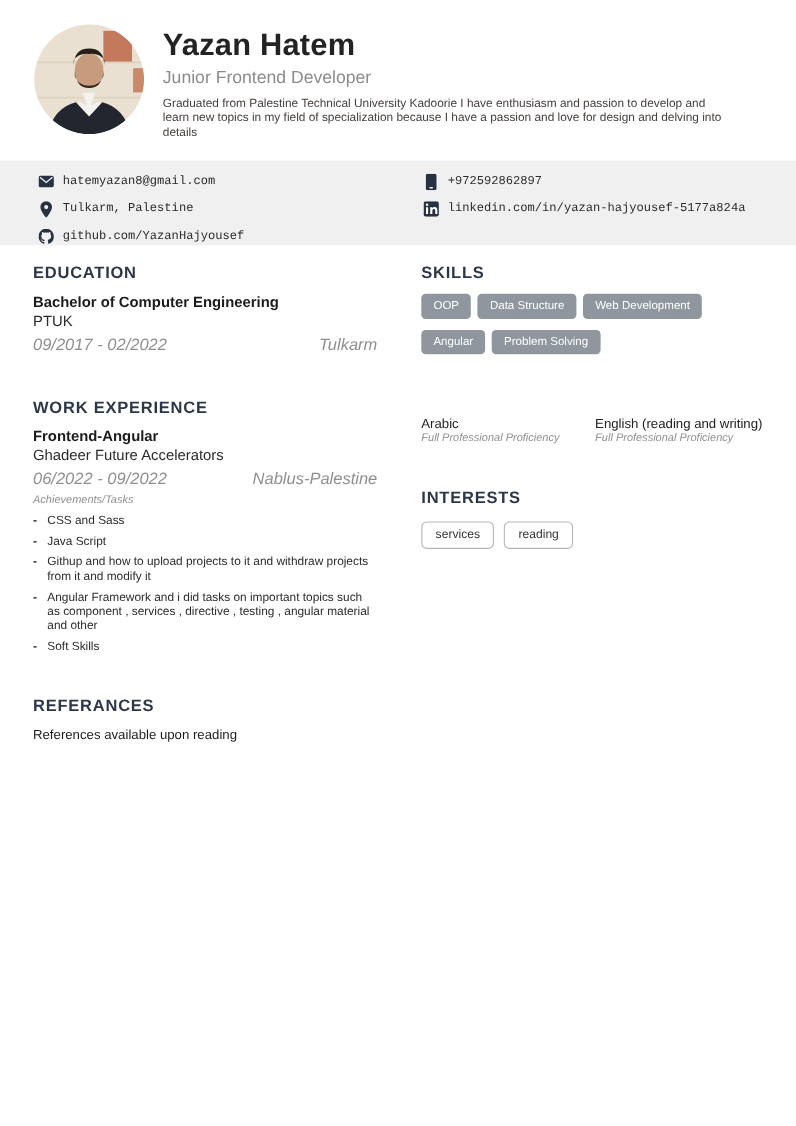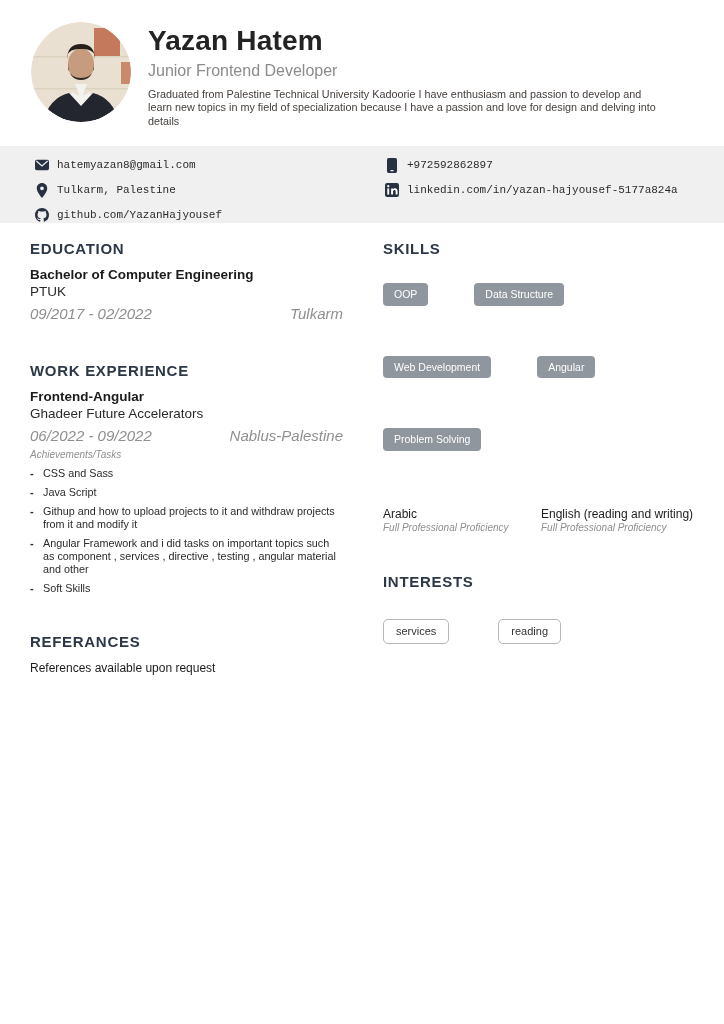--- a/index.html
+++ b/index.html
@@ -81,21 +81,21 @@
   }
   .task-item .task-text {
     font-size: 10.8px; color: #2b2b2b; line-height: 13px; width: 300px;
   }
 
   
   .refs { margin-top: 38px; }
   .refs-text { margin-top: 10px; font-size: 12px; color: #1c1c1c; }
 
   
-  .pill-wrap { margin-top: 25px; display: flex; flex-wrap: wrap; gap: 40px; }
+  .pill-wrap { margin-top: 9px; display: flex; flex-wrap: wrap; }
   .skill-pill {
     background: #8f969e; color: #ffffff;
     font-size: 10.5px; line-height: 1;
     padding: 6px 11px; border-radius: 4px;
     margin: 0 6px 10px 0;
   }
 
   
   .langs { margin-top: 46px; }
   .lang-grid { display: flex; }
@@ -239,21 +239,21 @@
         </div>
         <div class="task-item">
           <span class="dash">-</span>
           <span class="task-text">Soft Skills</span>
         </div>
       </div>
     </div>
 
     <div class="refs">
       <div class="sec-heading">REFERANCES</div>
-      <div class="refs-text">References available upon request</div>
+      <div class="refs-text">References available upon reading</div>
     </div>
 
   </div>
 
   <div class="col-right">
 
     <div>
       <div class="sec-heading">SKILLS</div>
       <div class="pill-wrap">
         <span class="skill-pill">OOP</span>

